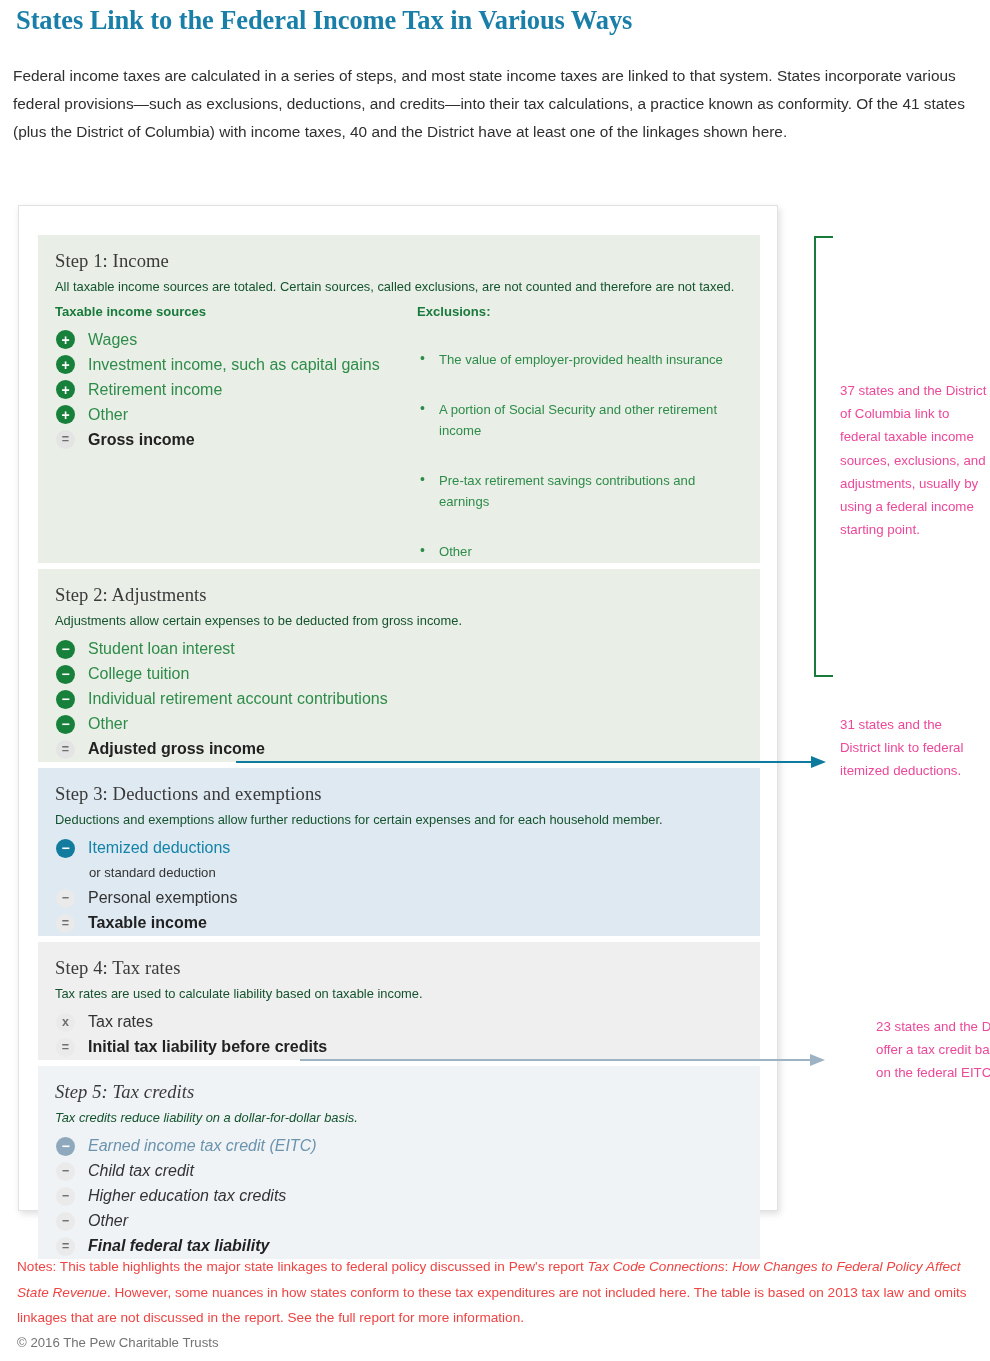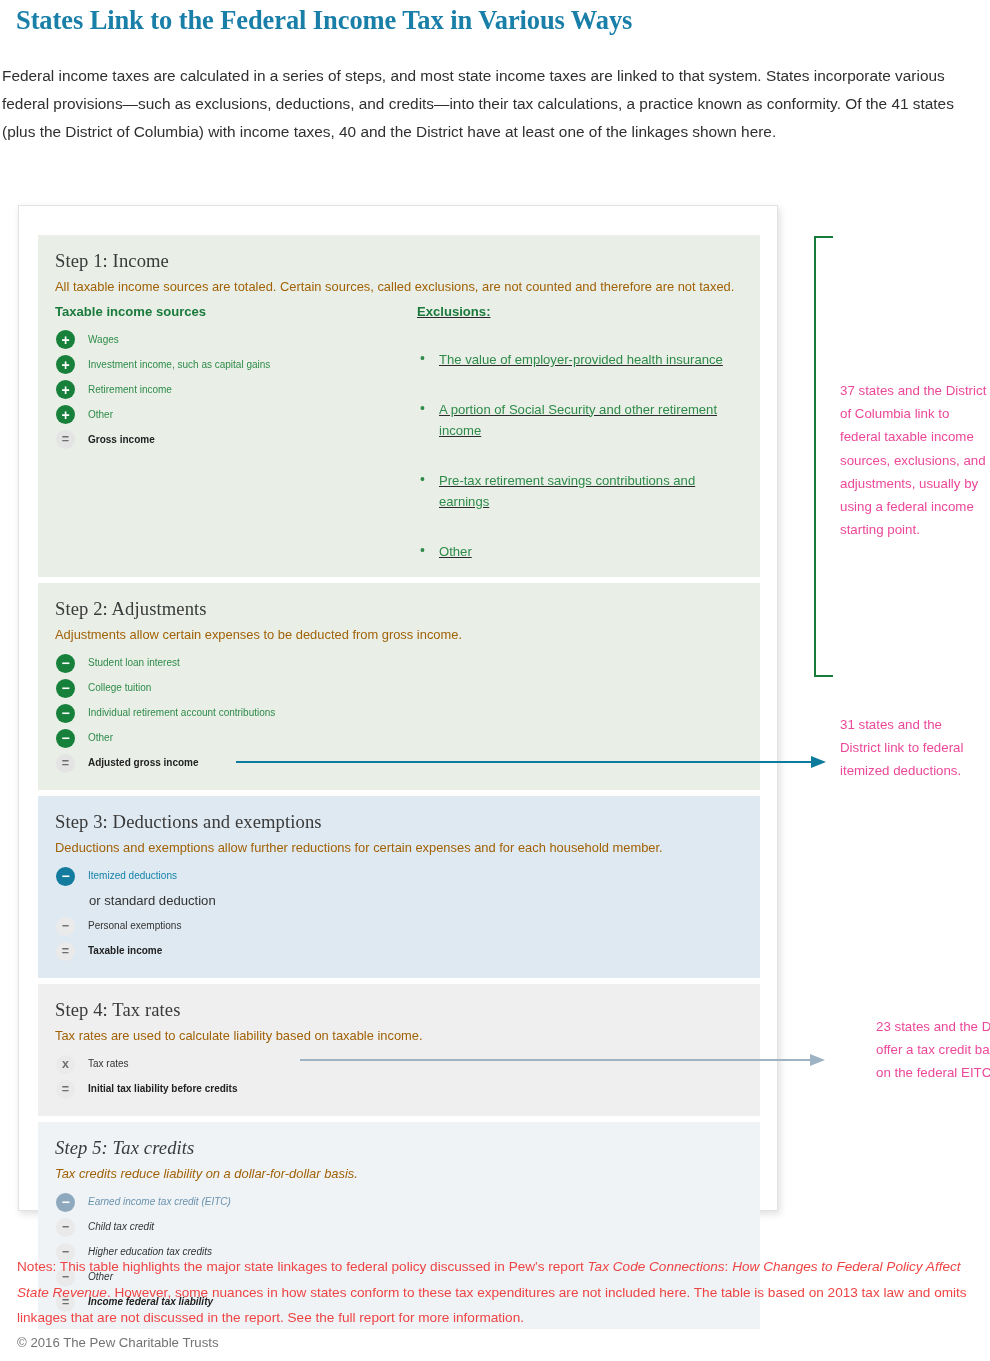--- a/index.html
+++ b/index.html
@@ -25,21 +25,21 @@
     font-family: "Liberation Serif", serif;
     font-size: 26.5px;
     font-weight: 700;
     letter-spacing: -0.1px;
     color: #1a7fa8;
     line-height: 36px;
     white-space: nowrap;
   }
   .page-intro {
     position: absolute;
-    left: 2px;
+    left: 13px;
     top: 62px;
     width: 952px;
     font-size: 15.4px;
     line-height: 28.2px;
     color: #2f2f2f;
   }
 
   
   .card {
     position: absolute;
@@ -55,47 +55,47 @@
 
   .steps {
     position: absolute;
     left: 19px;
     top: 29px;
     width: 722px;
   }
 
   .step {
     box-sizing: border-box;
-    padding: 14px 16px 14px 17px;
+    padding: 14px 16px 0 17px;
     margin-bottom: 6px;
   }
   .step.green { background: #e9efe7; }
   .step.blue  { background: #dfe9f1; }
   .step.gray  { background: #efefef; }
   .step.lightblue { background: #eff3f6; font-style: italic; }
 
   .step-title {
     font-family: "Liberation Serif", serif;
     font-size: 18.6px;
     font-weight: 400;
     color: #3a3a3a;
     line-height: 24px;
     margin: 0 0 5px 0;
     letter-spacing: 0.1px;
   }
   .step-desc {
     font-size: 12.9px;
-    color: #a16207;
+    color: #14532d;
     line-height: 17px;
     margin: 0 0 8px 0;
   }
 
   .cols { display: flex; }
   .col-left  { width: 362px; flex: none; }
-  .col-right { flex: 1 1 auto; padding-left: 0px; text-decoration: underline; }
+  .col-right { flex: 1 1 auto; padding-left: 0px; }
 
   .col-head {
     font-size: 13.1px;
     font-weight: 700;
     color: #1a7a3c;
     margin: 0 0 6px 0;
     line-height: 18px;
   }
 
   
@@ -120,21 +120,21 @@
     color: #ffffff;
     font-family: "Liberation Sans", sans-serif;
   }
   .badge.green  { background: #17803a; }
   .badge.teal   { background: #127b9e; }
   .badge.steel  { background: #8ea9bd; }
   .badge.neutral{ background: #e4e4e4; color: #6e6e6e; font-size: 12.5px; font-weight: 700; }
   .badge.neutral-lt { background: #eaeaea; color: #6e6e6e; font-size: 12.5px; font-weight: 700;}
 
   .row-label {
-    font-size: 10px;
+    font-size: 16px;
     line-height: 18px;
     color: #2e8b49;
   }
   .row-label.total {
     color: #222222;
     font-weight: 700;
   }
   .row-label.dark { color: #333333; }
   .row-label.teal { color: #1483a8; }
   .row-label.steel{ color: #6b93ad; }
@@ -337,21 +337,21 @@
       <div class="row">
         <span class="badge neutral-lt">−</span>
         <span class="row-label dark">Higher education tax credits</span>
       </div>
       <div class="row">
         <span class="badge neutral-lt">−</span>
         <span class="row-label dark">Other</span>
       </div>
       <div class="row">
         <span class="badge neutral-lt">=</span>
-        <span class="row-label total">Income federal tax liability</span>
+        <span class="row-label total">Final federal tax liability</span>
       </div>
     </div>
 
   </div>
 </div>
 
 <div class="bracket"></div>
 
 <svg class="arrow-svg" id="arrow-itemized" width="590" height="18" viewBox="0 0 590 18">
   <line x1="0" y1="9" x2="575" y2="9" stroke="#0d7b9e" stroke-width="2.2"></line>

